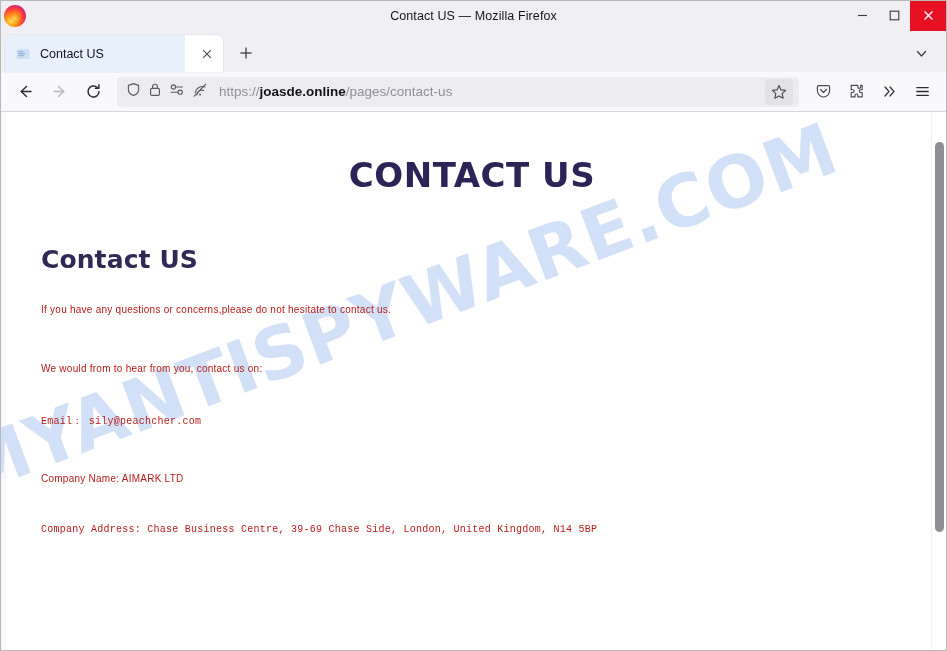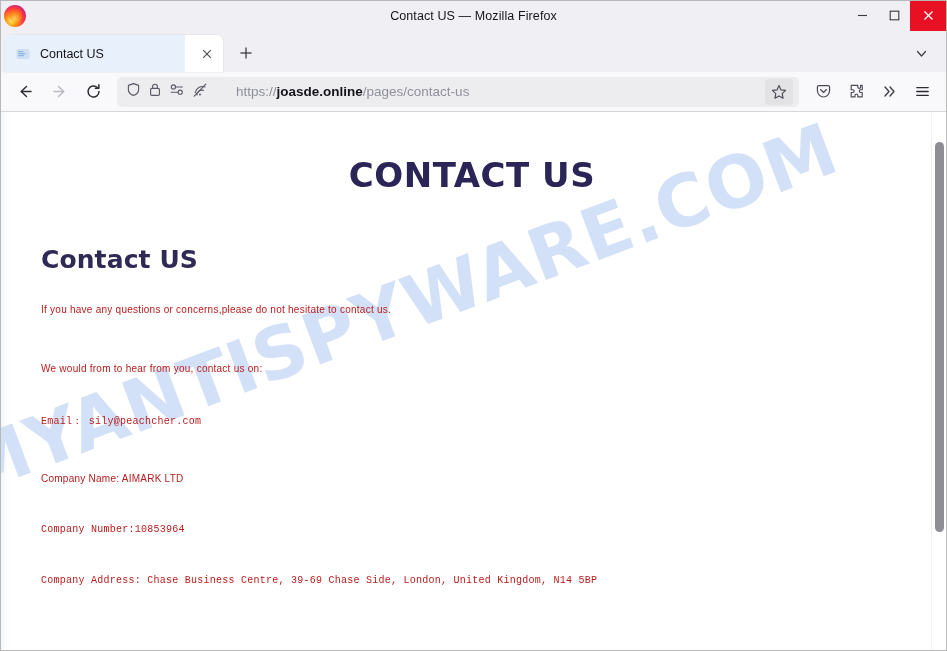--- a/index.html
+++ b/index.html
@@ -172,21 +172,21 @@
     margin: 0 6px;
     min-width: 0;
   }
   .urlbar-icons {
     display: flex;
     align-items: center;
     gap: 7px;
     flex: 0 0 auto;
   }
   .urltext {
-    margin-left: 28px;
+    margin-left: 11px;
     font-size: 13.5px;
     color: #8f8f9d;
     white-space: nowrap;
     overflow: hidden;
     flex: 1 1 auto;
     min-width: 0;
   }
   .urltext b { color: #15141a; font-weight: 600; }
   .star-btn {
     width: 28px; height: 26px;
@@ -468,21 +468,20 @@
 
 
         <h1 class="page-title">CONTACT US</h1>
 
         <h2 class="section-title">Contact US</h2>
 
         <p class="para">If you have any questions or concerns,please do not hesitate to contact us.</p>
         <p class="para gap-lg">We would from to hear from you, contact us on:</p>
         <p class="para gap-sm">Email： sily@peachcher.com</p>
         <p class="para gap-xl">Company Name: AIMARK LTD</p>
-        <p class="para gap-sm">Company Number:10853964</p>
         <p class="para gap-sm">Company Address: Chase Business Centre, 39-69 Chase Side, London, United Kingdom, N14 5BP</p>
 
       </div>
     </div>
 
     <div class="scrollbar">
       <div class="scrollbar-thumb"></div>
     </div>
   </div>
 

